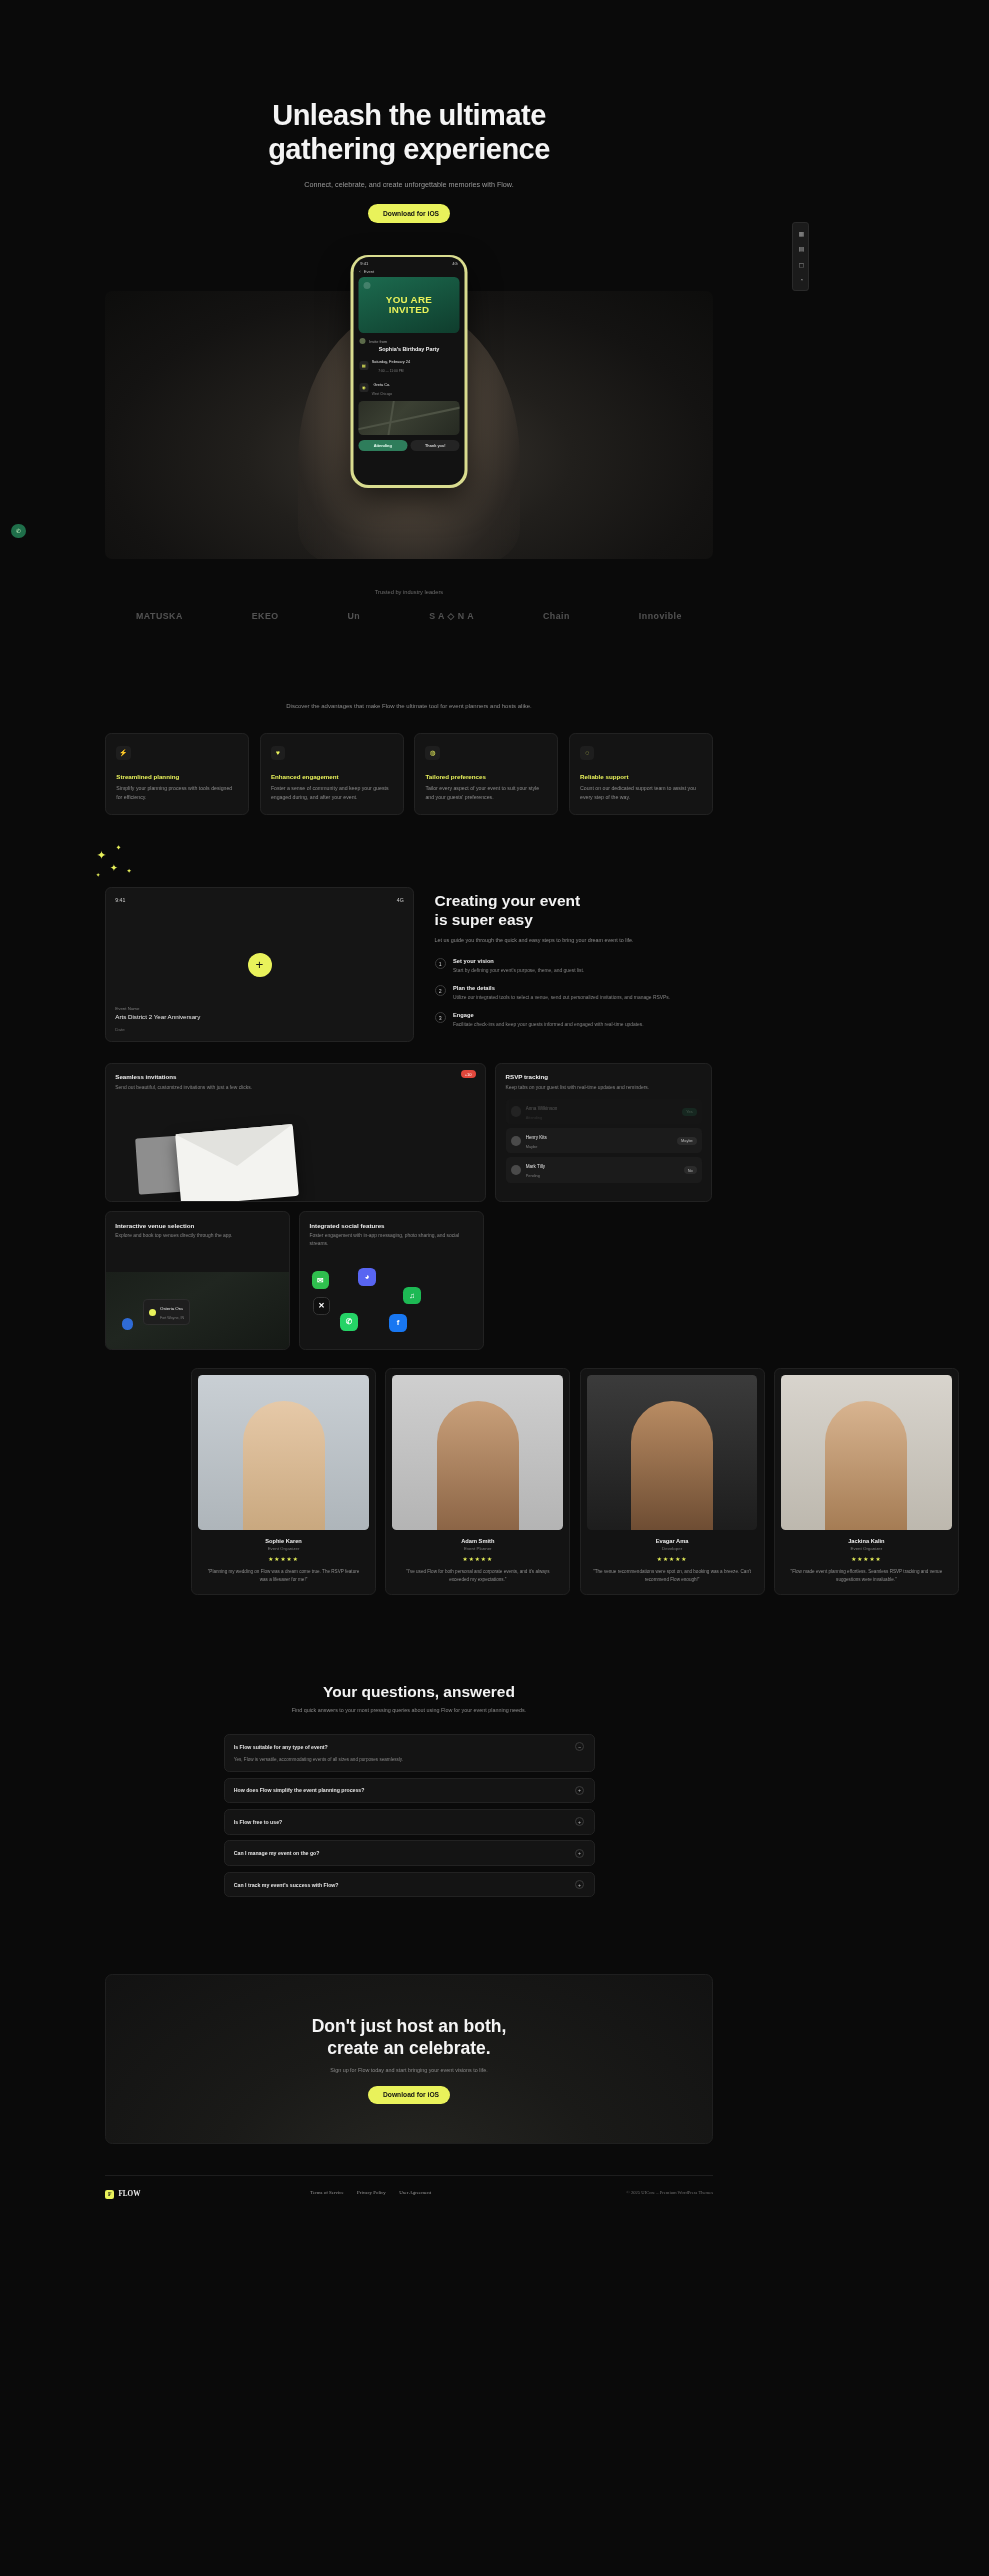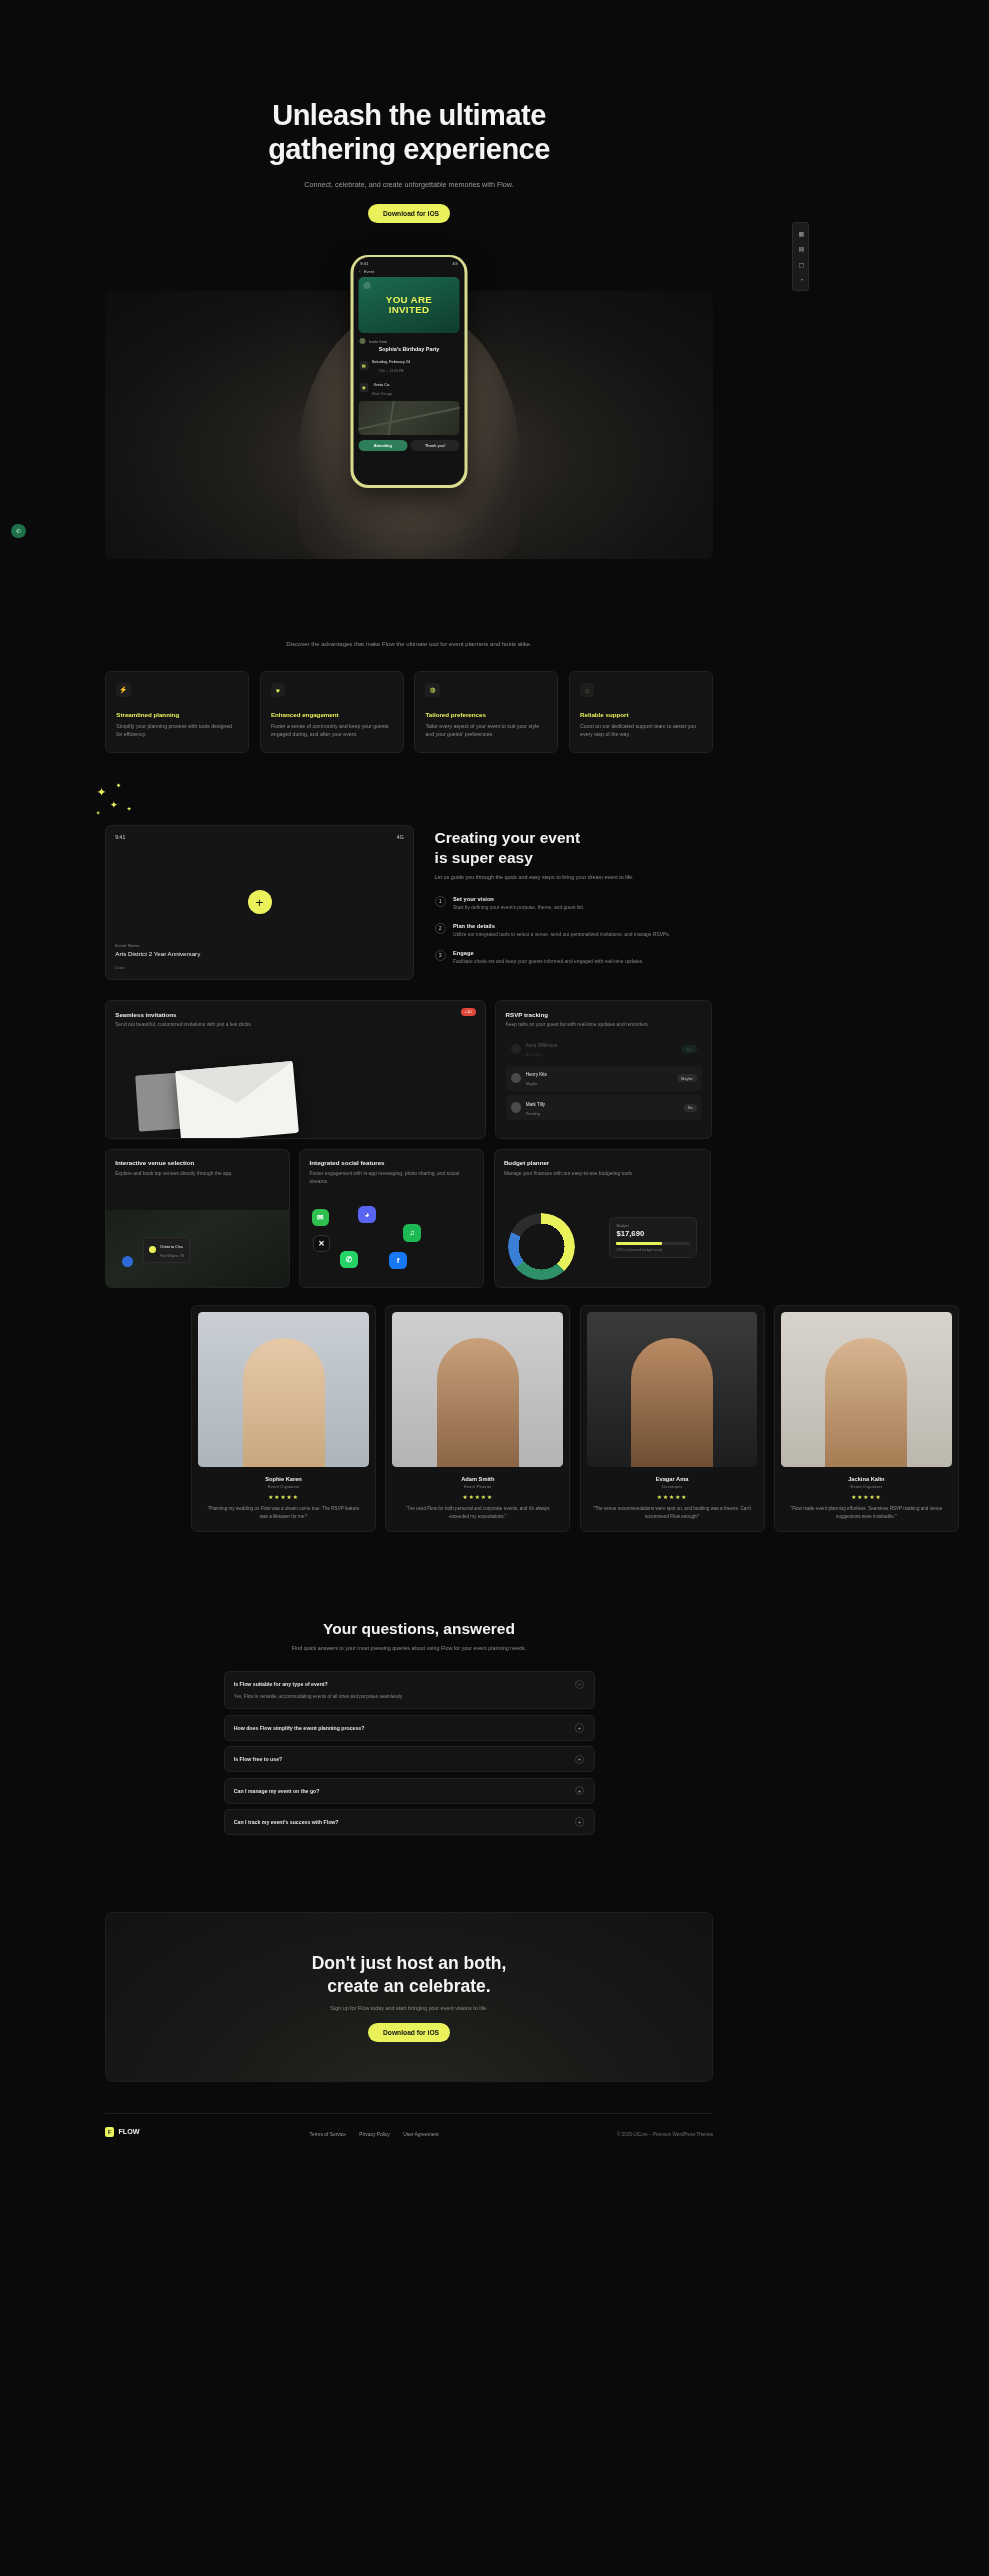--- a/index.html
+++ b/index.html
@@ -330,21 +330,21 @@
     border: 0.5px solid #1f1f1f;
     display: flex; flex-direction: column; align-items: center; justify-content: center;
   }
   .final h2 { font-size: 17.5px; font-weight: bold; text-align: center; line-height: 1.3; color: #f4f4f4; }
   .final p { font-size: 5.4px; color: #8a8a8a; margin-top: 7.2px; }
   .final .cta { margin-top: 12.4px; }
 
   
   .footer {
     width: 608px; margin: 31px auto 0; padding: 13.4px 0 31px;
-    border-top: 0.5px solid #1e1e1e; display: flex; align-items: flex-end;
+    border-top: 0.5px solid #1e1e1e; display: flex; align-items: flex-start; font-family: Liberation Serif, serif;
   }
   .f-logo { display: flex; align-items: center; gap: 4.1px; font-size: 7.2px; font-weight: bold; color: #efefef; }
   .f-logo .mark {
     width: 9.3px; height: 9.3px; border-radius: 2.1px;
     background: #e9f25b; color: #111; font-size: 5.7px;
     display: flex; align-items: center; justify-content: center; font-weight: bold;
   }
   .f-links { display: flex; gap: 13.4px; margin-left: 170px; }
   .f-links a { font-size: 4.9px; color: #9b9b9b; text-decoration: none; cursor: pointer; }
   .f-copy { margin-left: auto; font-size: 4.6px; color: #6f6f6f; }
@@ -421,20 +421,31 @@
           </div>
           <div class="ps-btns">
             <div class="ps-btn green">Attending</div>
             <div class="ps-btn dark">Thank you!</div>
           </div>
         </div>
       </div>
     </div>
   </section>
 
+  <section class="trusted">
+    <div class="lbl">Trusted by industry leaders</div>
+    <div class="logos">
+      <span class="logo-item">MATUSKA</span>
+      <span class="logo-item">EKEO</span>
+      <span class="logo-item">Un</span>
+      <span class="logo-item">S A ◇ N A</span>
+      <span class="logo-item">Chain</span>
+      <span class="logo-item">Innovible</span>
+    </div>
+  </section>
 
   <section style="margin-top:82px;">
     <div class="sec-head">
       <p>Discover the advantages that make Flow the ultimate tool for event planners and hosts alike.</p>
     </div>
     <div class="f4">
       <div class="card">
         <div class="ic">⚡</div>
         <h4>Streamlined planning</h4>
         <p>Simplify your planning process with tools designed for efficiency.</p>
@@ -581,33 +592,20 @@
           <div class="social-icons">
             <span class="sicon" style="left:11.3px;top:5.2px;background:#2fbf4e;">✉</span>
             <span class="sicon" style="left:58px;top:2.1px;background:#5865f2;">◕</span>
             <span class="sicon" style="left:12.4px;top:31px;background:#0f0f0f;border:0.5px solid #333;">✕</span>
             <span class="sicon" style="left:103px;top:20.6px;background:#1db954;">♫</span>
             <span class="sicon" style="left:40px;top:47px;background:#25d366;">✆</span>
             <span class="sicon" style="left:89px;top:48px;background:#1877f2;">f</span>
           </div>
         </div>
 
-        <div class="bcard b-budget">
-          <h4>Budget planner</h4>
-          <p>Manage your finances with our easy-to-use budgeting tools.</p>
-          <div class="budget-ring"></div>
-          <div class="budget-box">
-            <div class="lb">Budget</div>
-            <div class="vl">$17,690</div>
-            <div class="bar">
-                <i></i>
-              </div>
-            <div class="sub">62% of planned budget used</div>
-          </div>
-        </div>
       </div>
     </div>
   </section>
 
   <section>
     <div class="t-row">
       <div class="t-card">
         <div class="t-photo">
           <div class="bg" style="background:linear-gradient(180deg,#c9cfd4,#aeb5ba);"></div>
           <div class="head" style="background:linear-gradient(180deg,#e6c9a8,#c9a87f);"></div>

